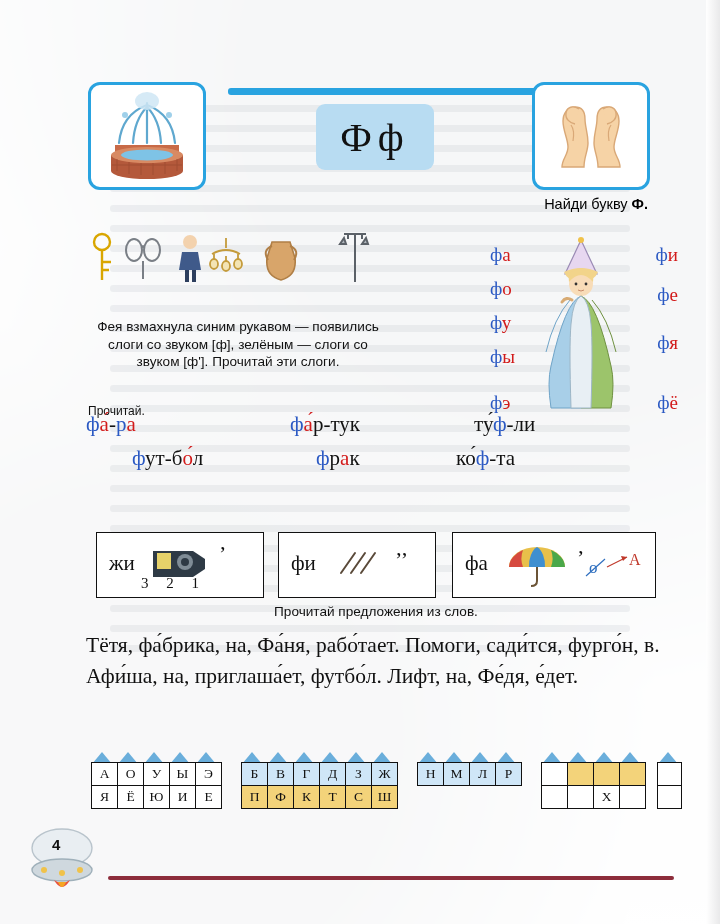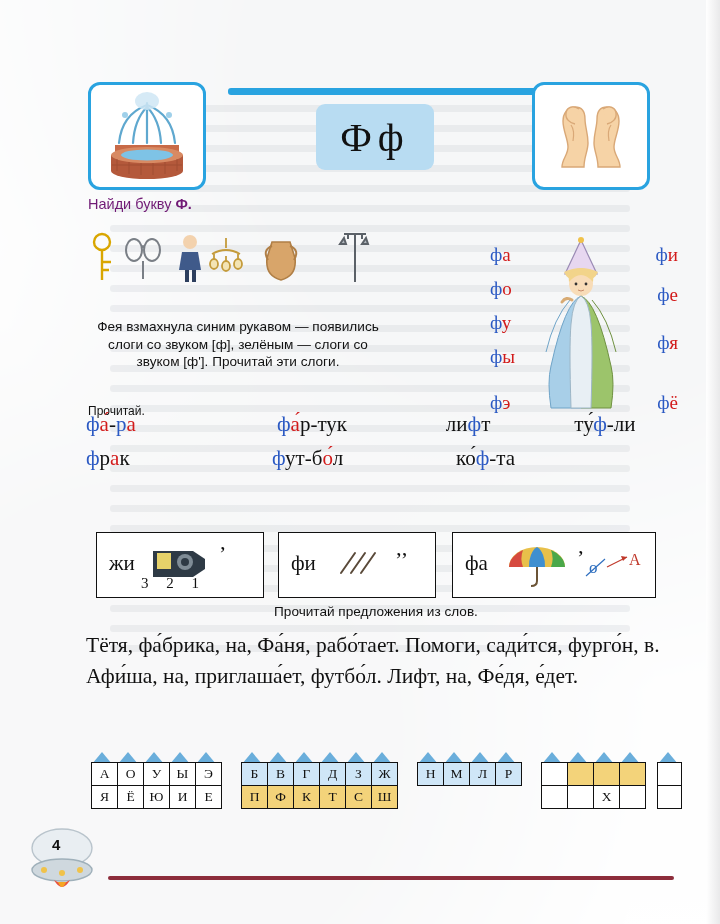--- a/index.html
+++ b/index.html
@@ -47,22 +47,22 @@
     position:absolute;left:140px;top:6px;width:380px;height:7px;background:#29a3e0;border-radius:3px;
   }
   .letter-box{
     position:absolute;left:228px;top:22px;width:118px;height:66px;
     background:#b8dcf2;border-radius:9px;
     display:flex;align-items:center;justify-content:center;
     font-family:"Liberation Serif", serif;
     font-size:40px;color:#111;letter-spacing:6px;
   }
   .find-letter{
-    position:absolute;left:88px;top:196px;width:560px;text-align:left;
-    font-size:14.5px;color:#701a75;
+    position:absolute;left:88px;top:196px;width:560px;text-align:right;
+    font-size:14.5px;color:#000000;
   }
   .find-letter b{font-weight:bold;}
 
   
   .objects{position:absolute;left:86px;top:228px;width:300px;height:62px;}
 
   
   .syl{
     position:absolute;font-size:19px;font-family:"Liberation Serif", serif;
   }
@@ -330,26 +330,25 @@
       </svg>
     </div>
 
     <div class="para">Фея взмахнула синим рукавом — появились слоги со звуком [ф], зелёным — слоги со звуком [ф']. Прочитай эти слоги.</div>
     <div class="prochitai">Прочитай.</div>
 
     <div class="words">
       <div class="row">
         <div class="cell w1"><span class="blue">ф</span><span class="red">а́</span><span class="blk">-</span><span class="blue">р</span><span class="red">а</span></div>
         <div class="cell w2"><span class="blue">ф</span><span class="red">а́</span><span class="blk">р-тук</span></div>
-        <div class="cell w3"><span class="blk">ли</span><span class="blue">ф</span><span class="blk">т</span></div>
         <div class="cell w4"><span class="blk">ту́</span><span class="blue">ф</span><span class="blk">-ли</span></div>
       </div>
       <div class="row">
+        <div class="cell w2"><span class="blue">ф</span><span class="blk">ут-б</span><span class="red">о́</span><span class="blk">л</span></div>
         <div class="cell w3"><span class="blue">ф</span><span class="blk">р</span><span class="red">а</span><span class="blk">к</span></div>
-        <div class="cell w2"><span class="blue">ф</span><span class="blk">ут-б</span><span class="red">о́</span><span class="blk">л</span></div>
         <div class="cell w4"><span class="blk">ко́</span><span class="blue">ф</span><span class="blk">-та</span></div>
       </div>
     </div>
 
 
     <div class="boxes">
       <div class="dbox b1">
         <span class="dsyl blk">жи</span>
         <svg style="position:absolute;left:50px;top:10px" width="66" height="38" viewBox="0 0 66 38">
           <path d="M6 8 h40 l12 8 v10 l-12 8 h-40 z" fill="#2e3a45"></path>

